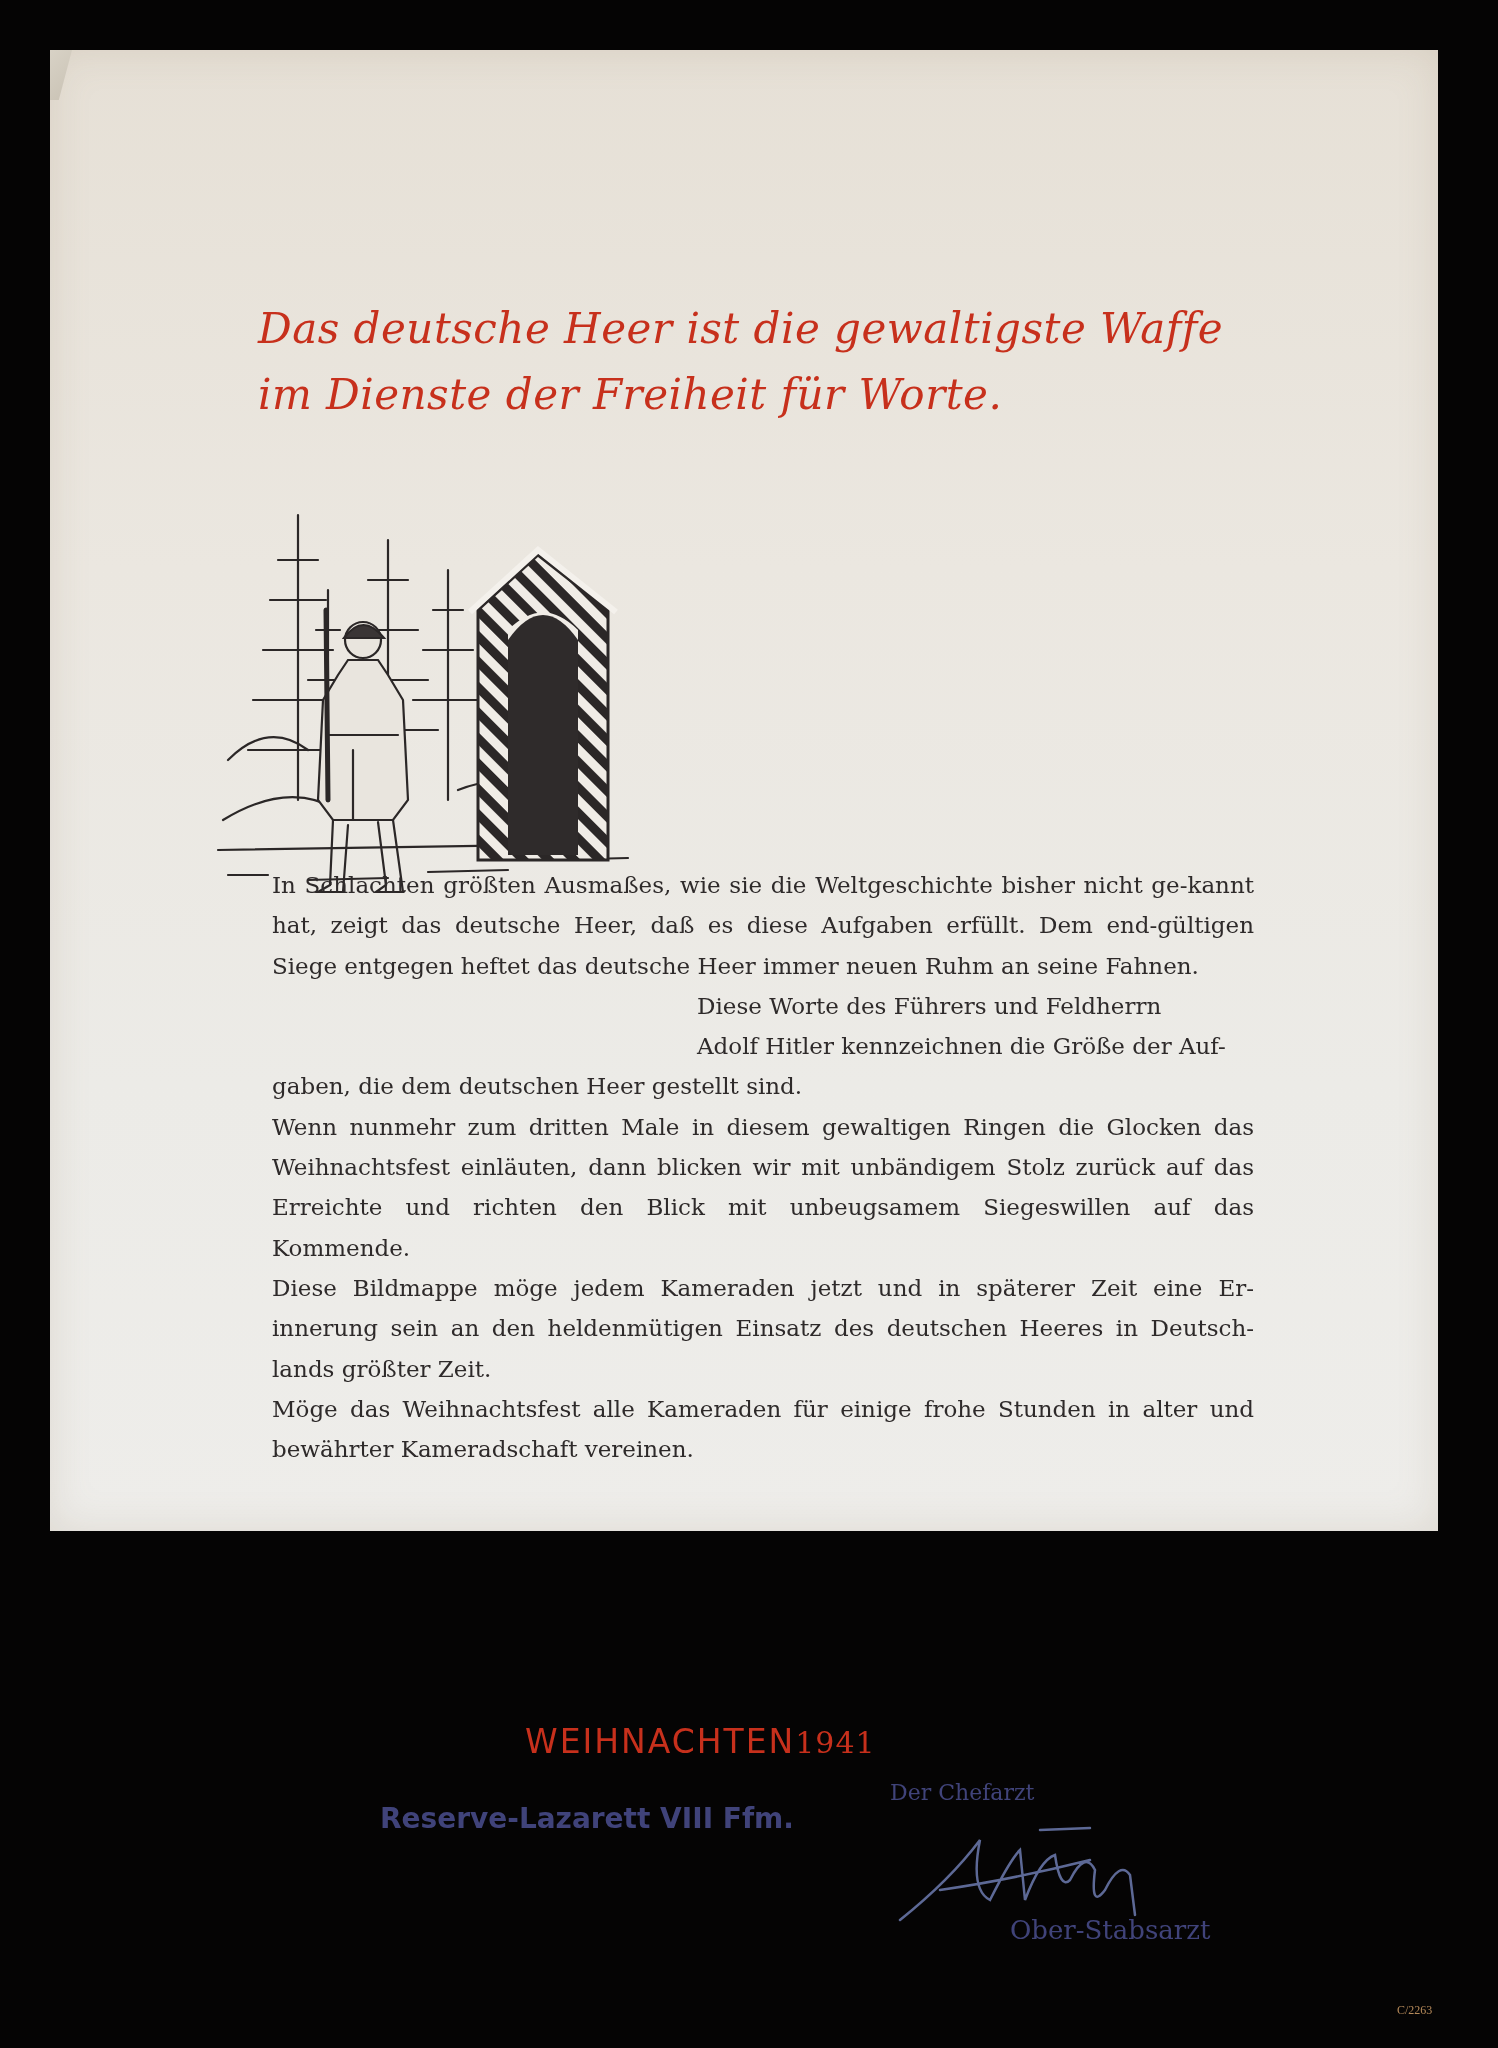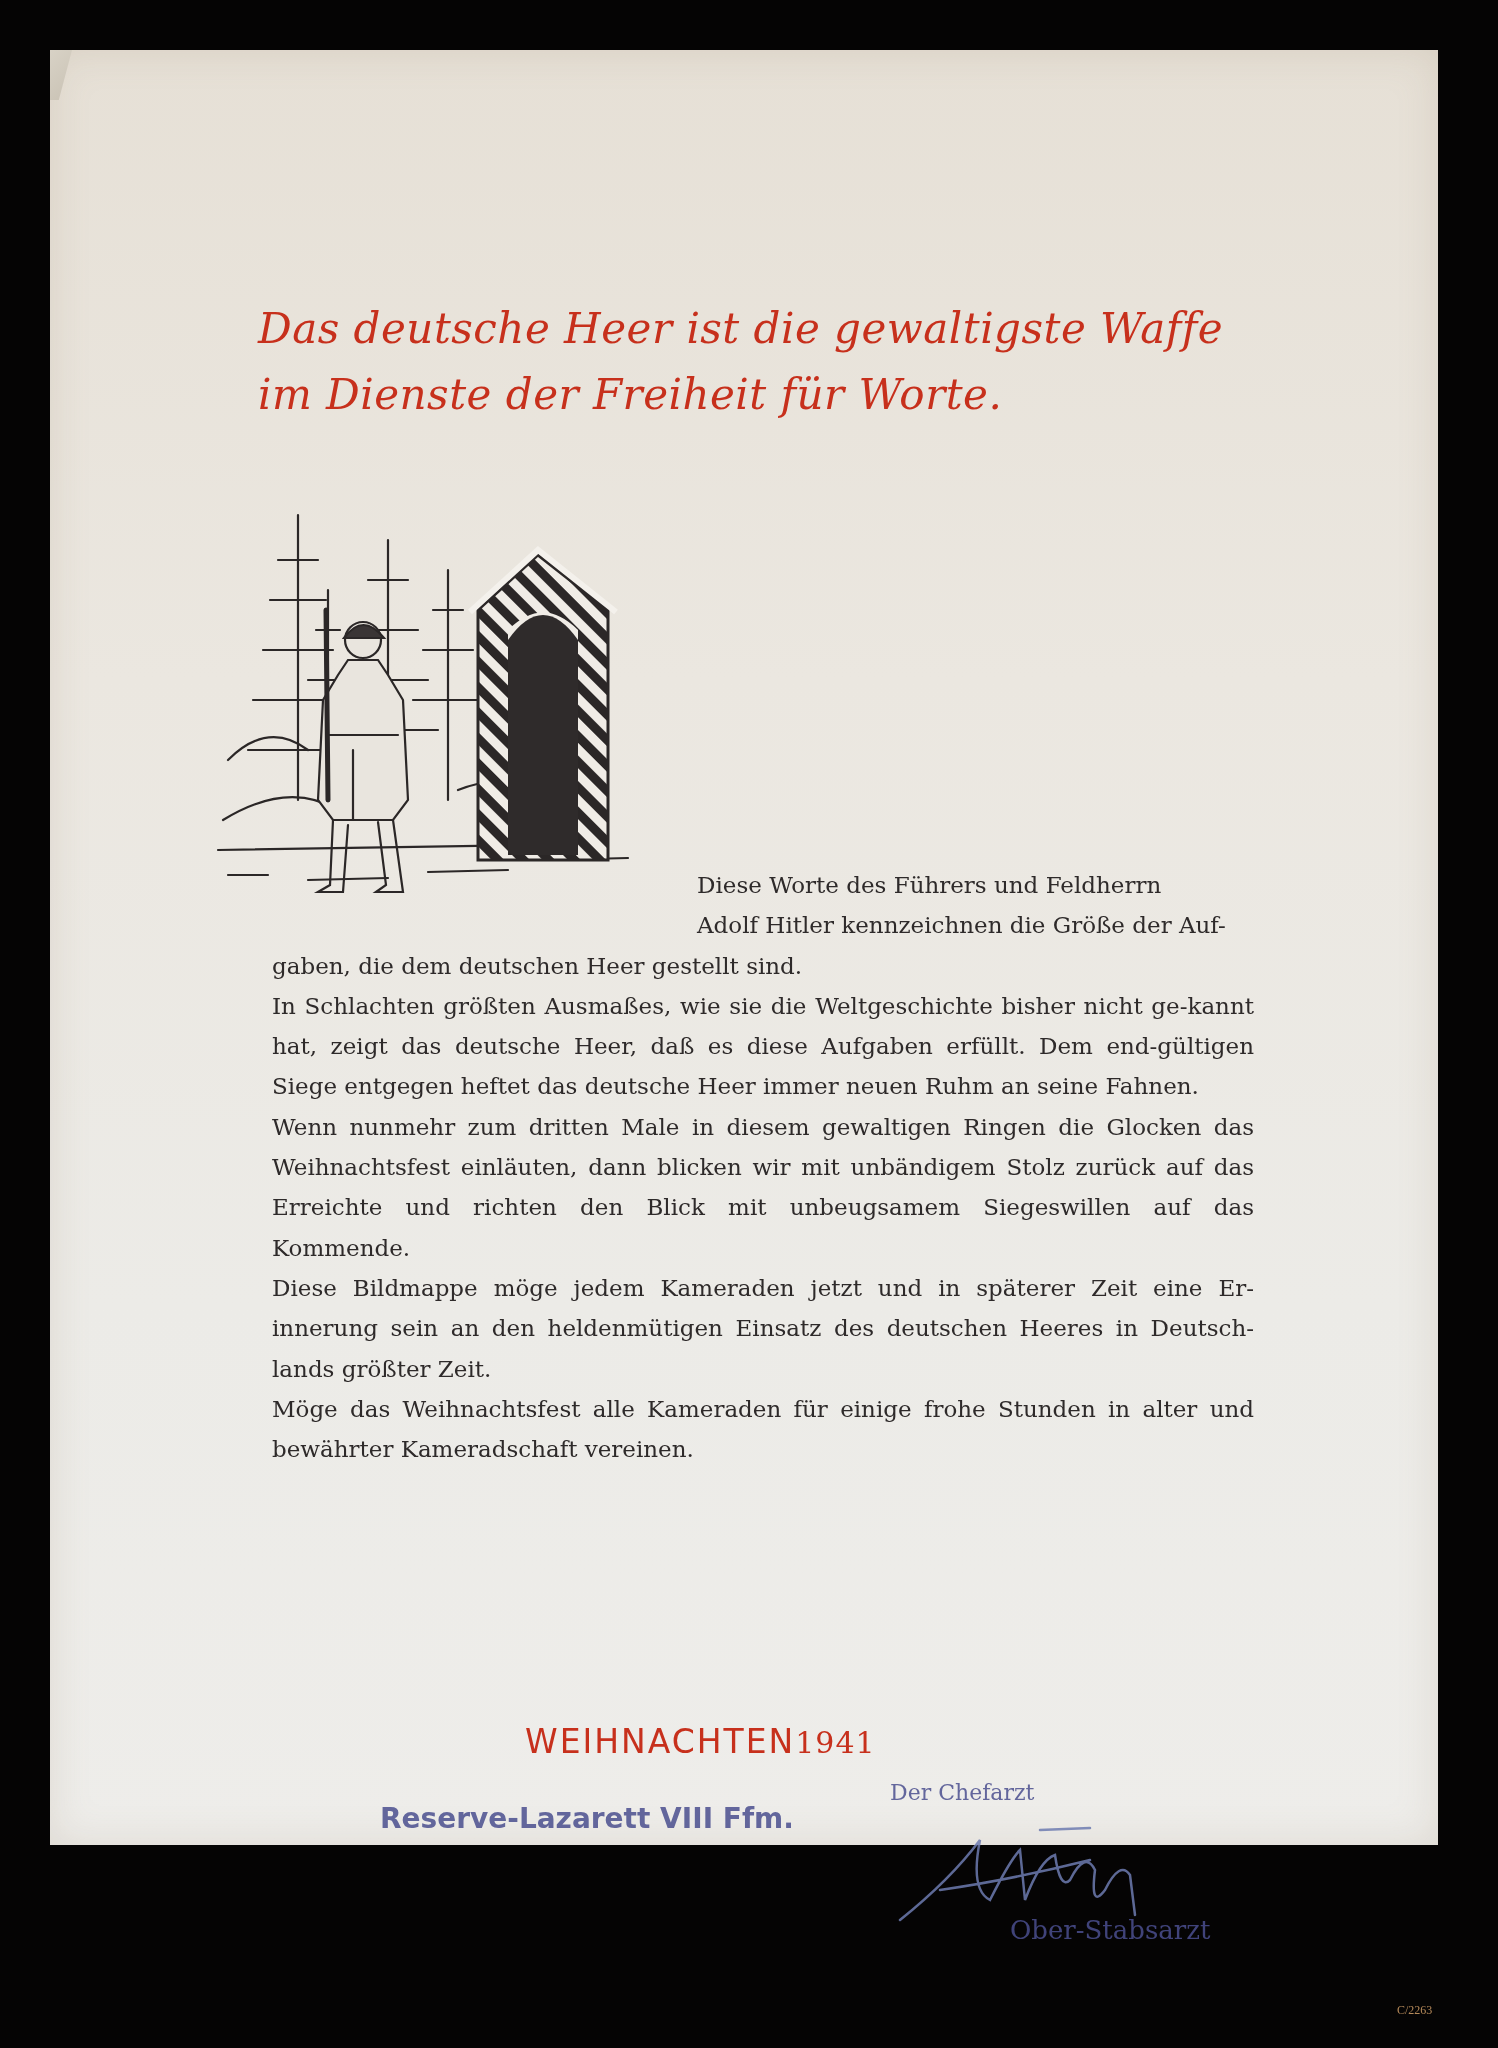--- a/index.html
+++ b/index.html
@@ -1,21 +1,21 @@
 <!DOCTYPE html>
 <html><head>
 <meta charset="utf-8">
 <style>
   html, body { margin:0; padding:0; }
   body {
     width:1498px; height:2048px; background:#050404; position:relative; overflow:hidden;
     font-family: "DejaVu Serif", serif;
   }
   .paper {
-    position:absolute; left:50px; top:50px; width:1388px; height:1795px;
+    position:absolute; left:50px; top:50px; width:1388px; height:1481px;
     background: linear-gradient(180deg, #e6e0d6 0%, #ebe7e0 35%, #ecebe7 70%, #eeedea 100%);
     box-shadow: inset 0 0 40px rgba(150,130,100,0.18);
   }
   .fold-corner {
     position:absolute; left:0; top:0; width:22px; height:50px;
     background: linear-gradient(135deg, #d8d2c6, #c9c2b4);
     clip-path: polygon(0 0, 100% 0, 40% 100%, 0 100%);
   }
   .headline {
     position:absolute; left:208px; top:246px; width:1000px;
@@ -91,26 +91,26 @@
           <rect width="9" height="18" fill="#2b2727"></rect>
         </pattern>
       </defs>
       <path d="M270 110 L330 55 L400 110 L400 360 L270 360 Z M300 130 L300 355 L370 355 L370 130 Q335 95 300 130 Z" fill="url(#stripes)" fill-rule="evenodd"></path>
       <path d="M300 355 L300 140 Q335 90 370 140 L370 355 Z" fill="#2f2b2b"></path>
       <path d="M262 112 L330 50 L408 112" stroke="#f4f1ec" stroke-width="6" fill="none"></path>
     </g>
   </svg>
 
   <div class="body-text">
+    <p>In Schlachten größten Ausmaßes, wie sie die Weltgeschichte bisher nicht ge-kannt hat, zeigt das deutsche Heer, daß es diese Aufgaben erfüllt. Dem end-gültigen Siege entgegen heftet das deutsche Heer immer neuen Ruhm an seine Fahnen.</p>
     <p>
       <span class="first-line">Diese Worte des Führers und Feldherrn</span>
       <span class="second-line">Adolf Hitler kennzeichnen die Größe der Auf-</span>
       <span>gaben, die dem deutschen Heer gestellt sind.</span>
     </p>
-    <p>In Schlachten größten Ausmaßes, wie sie die Weltgeschichte bisher nicht ge-kannt hat, zeigt das deutsche Heer, daß es diese Aufgaben erfüllt. Dem end-gültigen Siege entgegen heftet das deutsche Heer immer neuen Ruhm an seine Fahnen.</p>
     <p>Wenn nunmehr zum dritten Male in diesem gewaltigen Ringen die Glocken das Weihnachtsfest einläuten, dann blicken wir mit unbändigem Stolz zurück auf das Erreichte und richten den Blick mit unbeugsamem Siegeswillen auf das Kommende.</p>
     <p>Diese Bildmappe möge jedem Kameraden jetzt und in späterer Zeit eine Er-innerung sein an den heldenmütigen Einsatz des deutschen Heeres in Deutsch-lands größter Zeit.</p>
     <p>Möge das Weihnachtsfest alle Kameraden für einige frohe Stunden in alter und bewährter Kameradschaft vereinen.</p>
   </div>
 
   <div class="footer-title">
     <span>WEIHNACHTEN</span><span class="year">1941</span>
   </div>
 
   <div class="stamp-left">Reserve-Lazarett VIII Ffm.</div>

